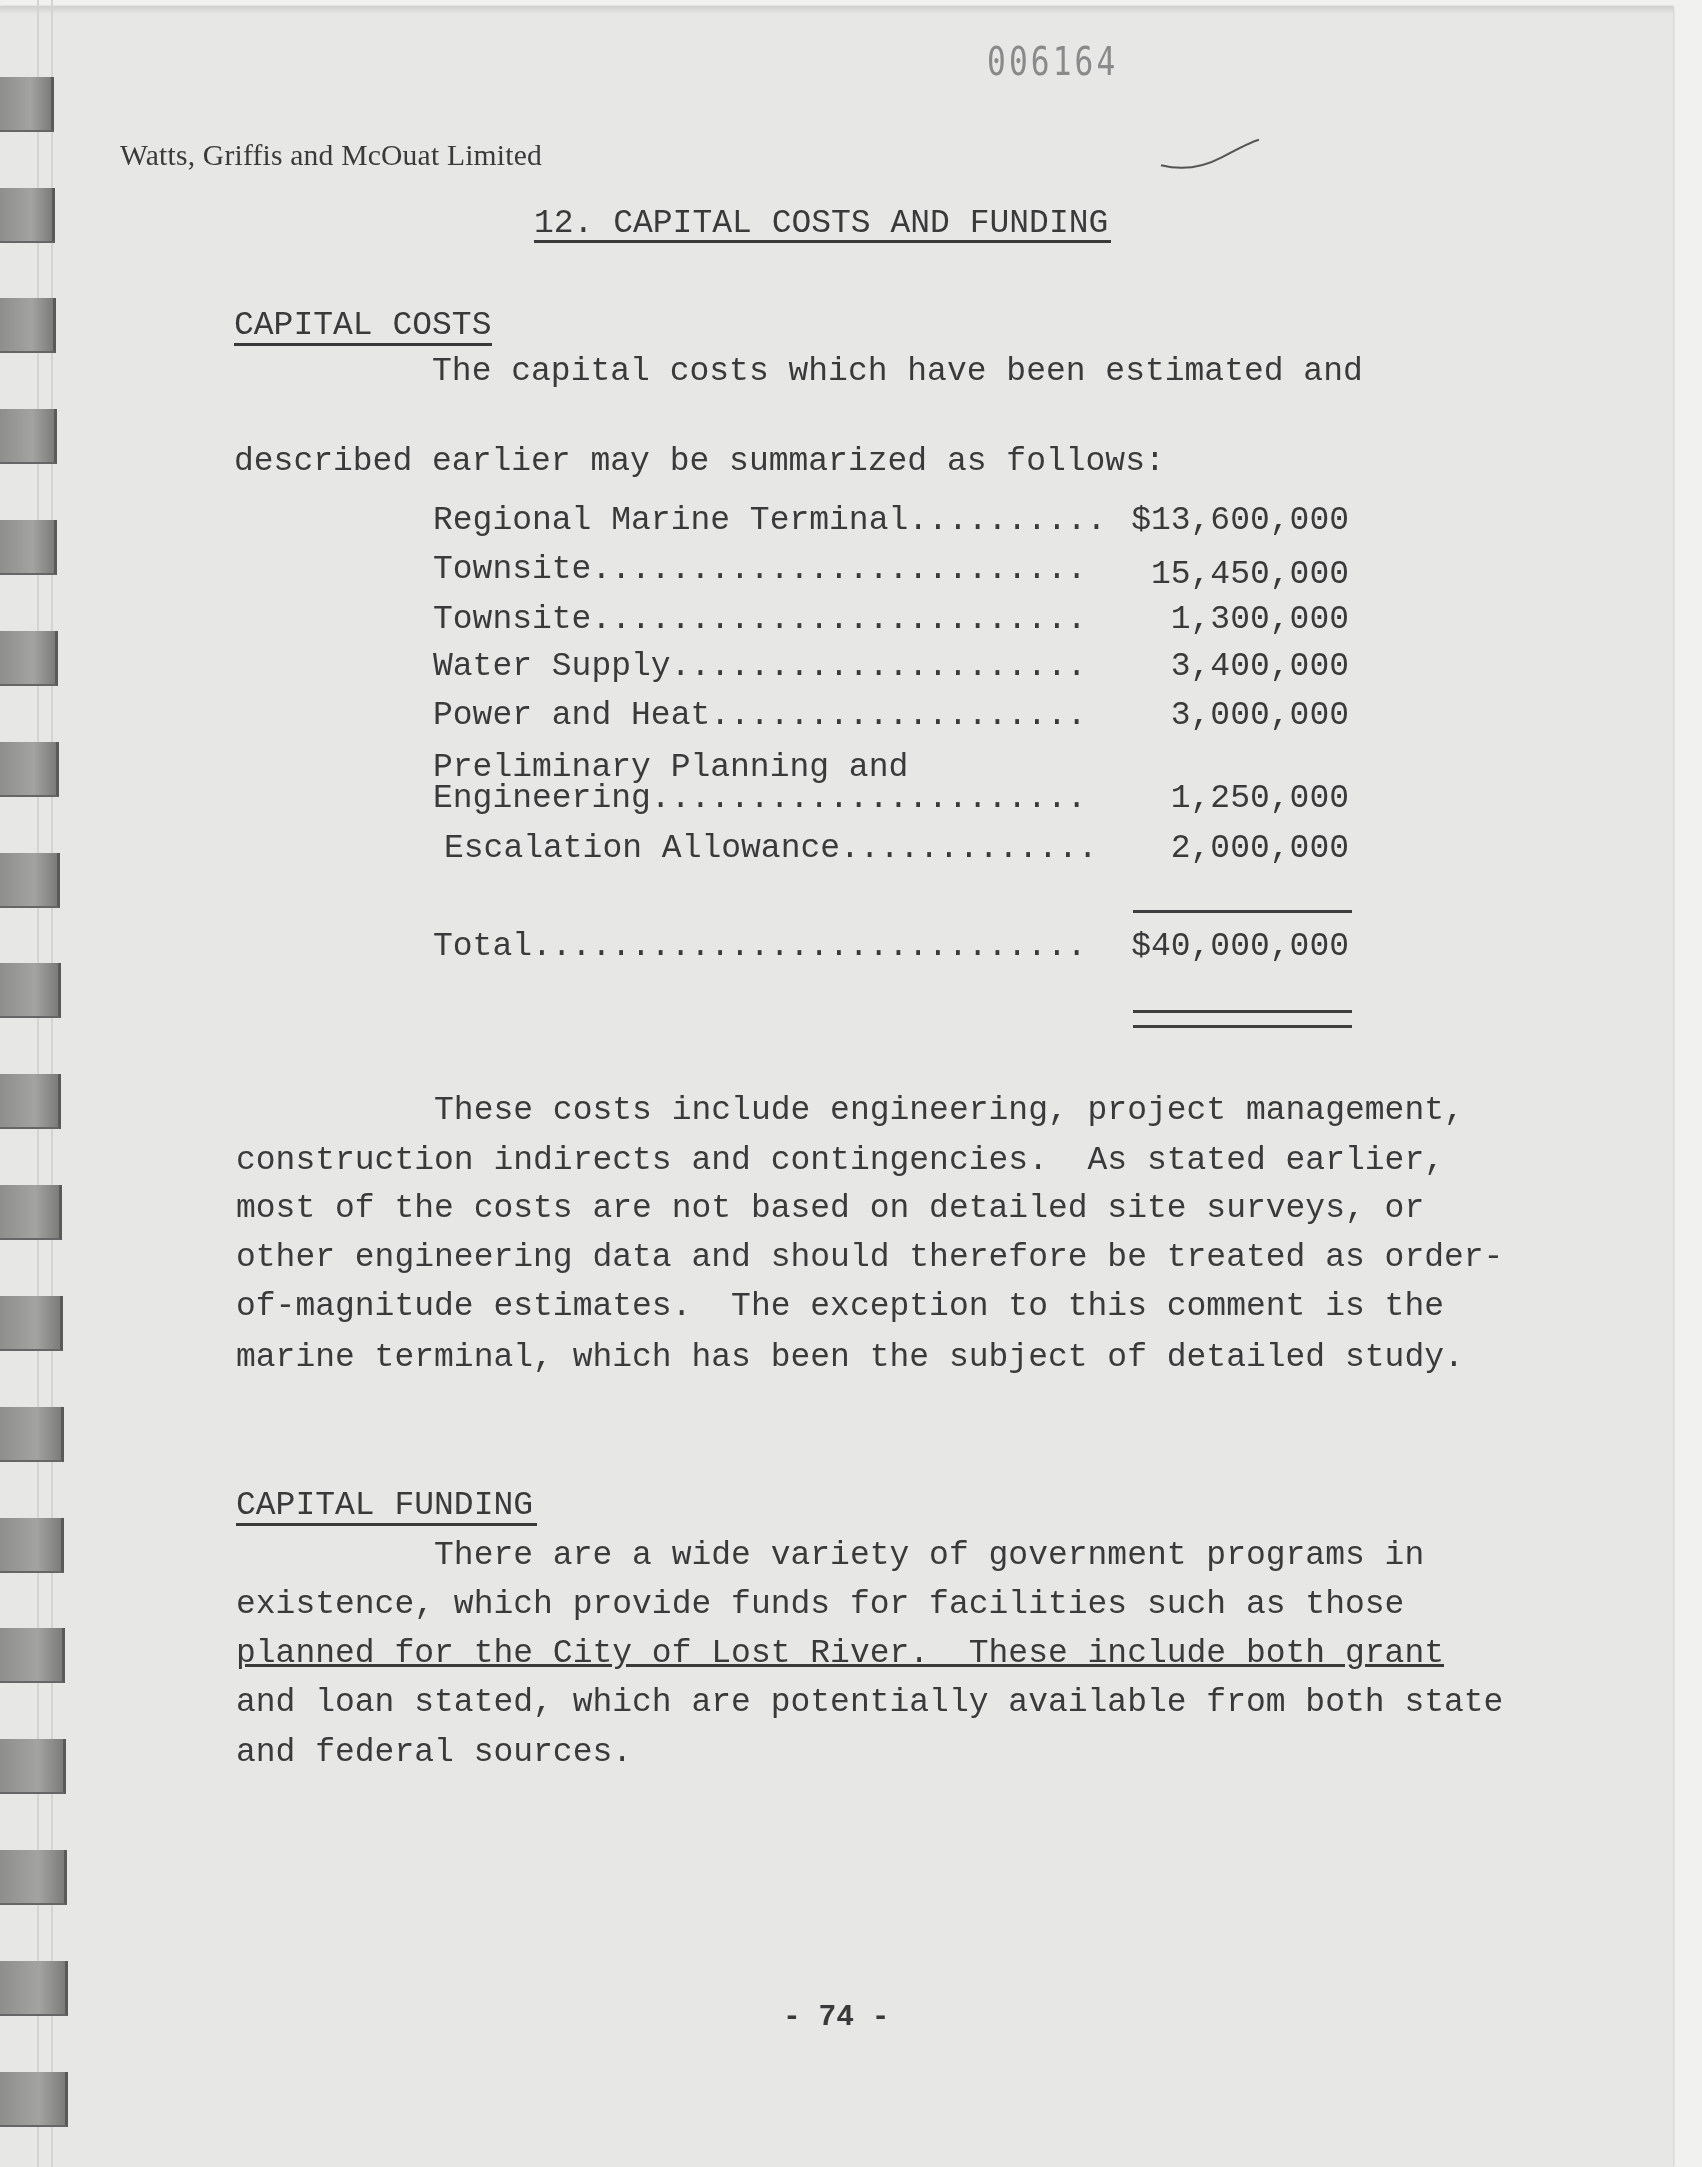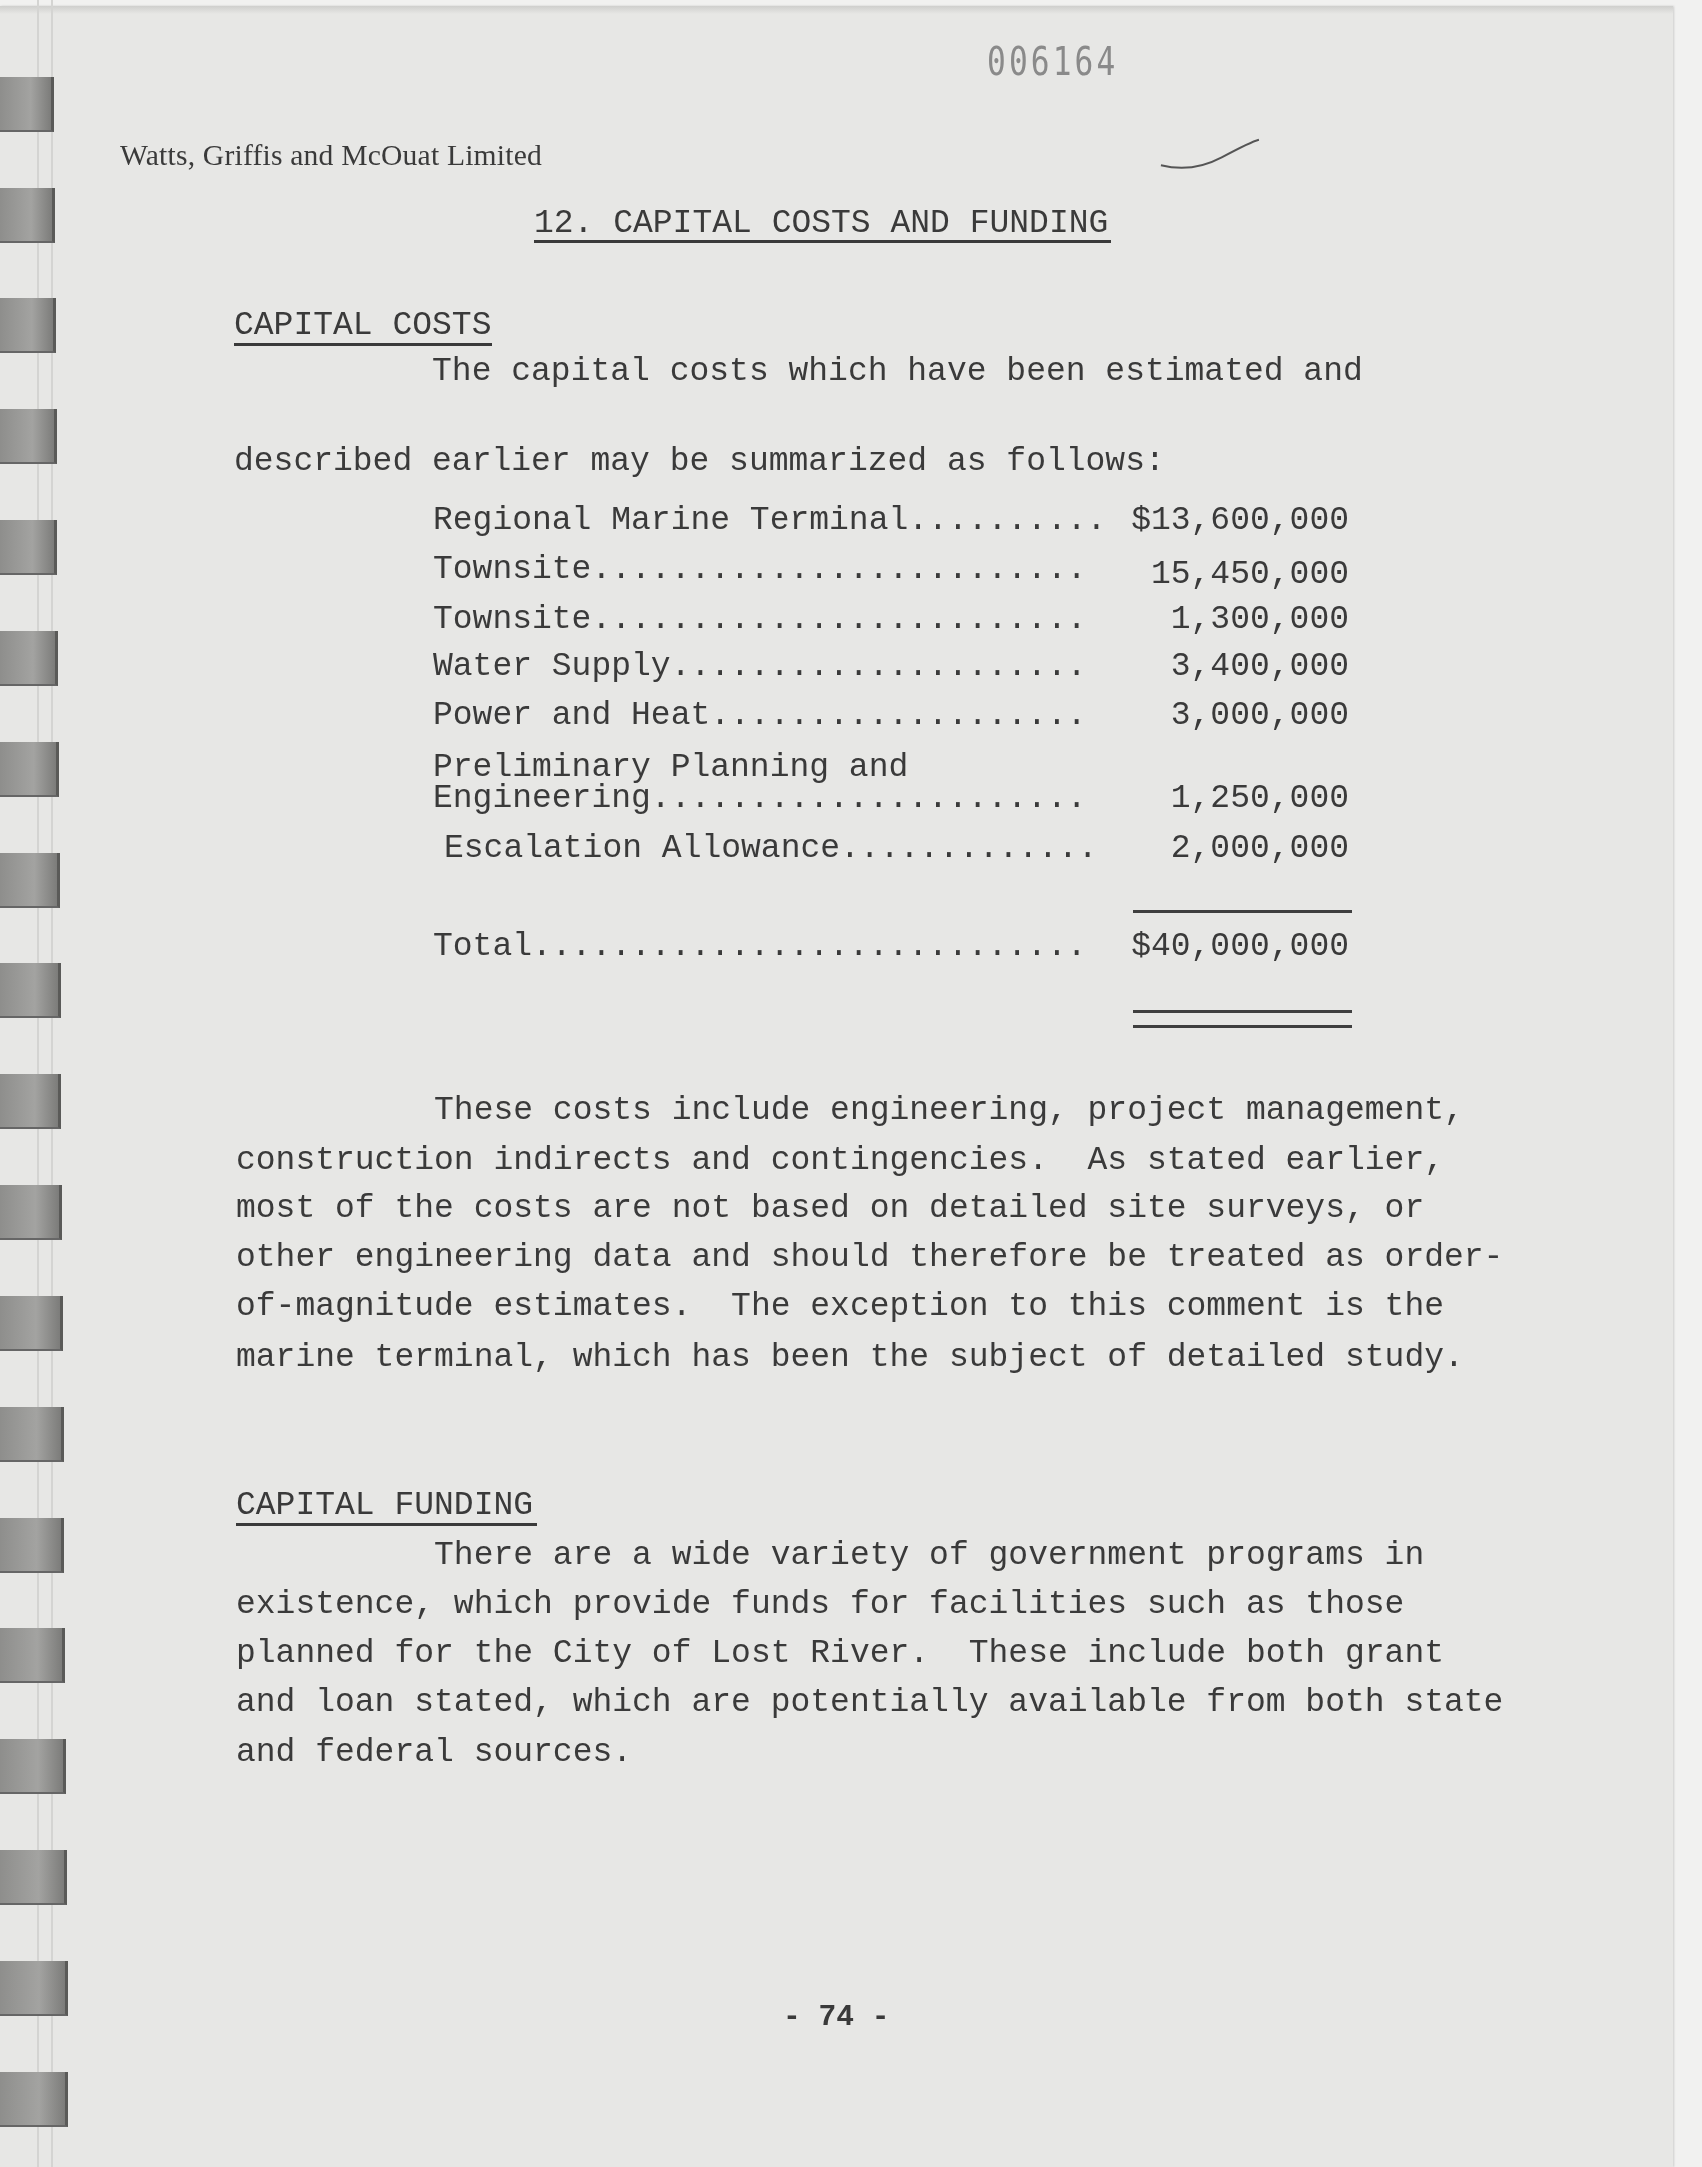--- a/index.html
+++ b/index.html
@@ -144,19 +144,19 @@
   <div class="mono" style="left:236px; top:1290px;">of-magnitude estimates.  The exception to this comment is the</div>
   <div class="mono" style="left:236px; top:1341px;">marine terminal, which has been the subject of detailed study.</div>
 </div>
 
 <div class="mono" style="left:236px; top:1489px;">CAPITAL FUNDING</div>
 <div class="underline" style="left:236px; top:1523px; width:301px;"></div>
 
 <div>
   <div class="mono" style="left:236px; top:1539px;">          There are a wide variety of government programs in</div>
   <div class="mono" style="left:236px; top:1588px;">existence, which provide funds for facilities such as those</div>
-  <div class="mono" style="left:236px; top:1637px;">planned for the City of Lost River.  These include both grant</div>
+  <div class="mono" style="left:236px; top:1637px;text-decoration:underline;">planned for the City of Lost River.  These include both grant</div>
   <div class="mono" style="left:236px; top:1686px;">and loan stated, which are potentially available from both state</div>
   <div class="mono" style="left:236px; top:1736px;">and federal sources.</div>
 </div>
 
 <div class="mono pagenum">- 74 -</div>
 
 
 </body></html>

